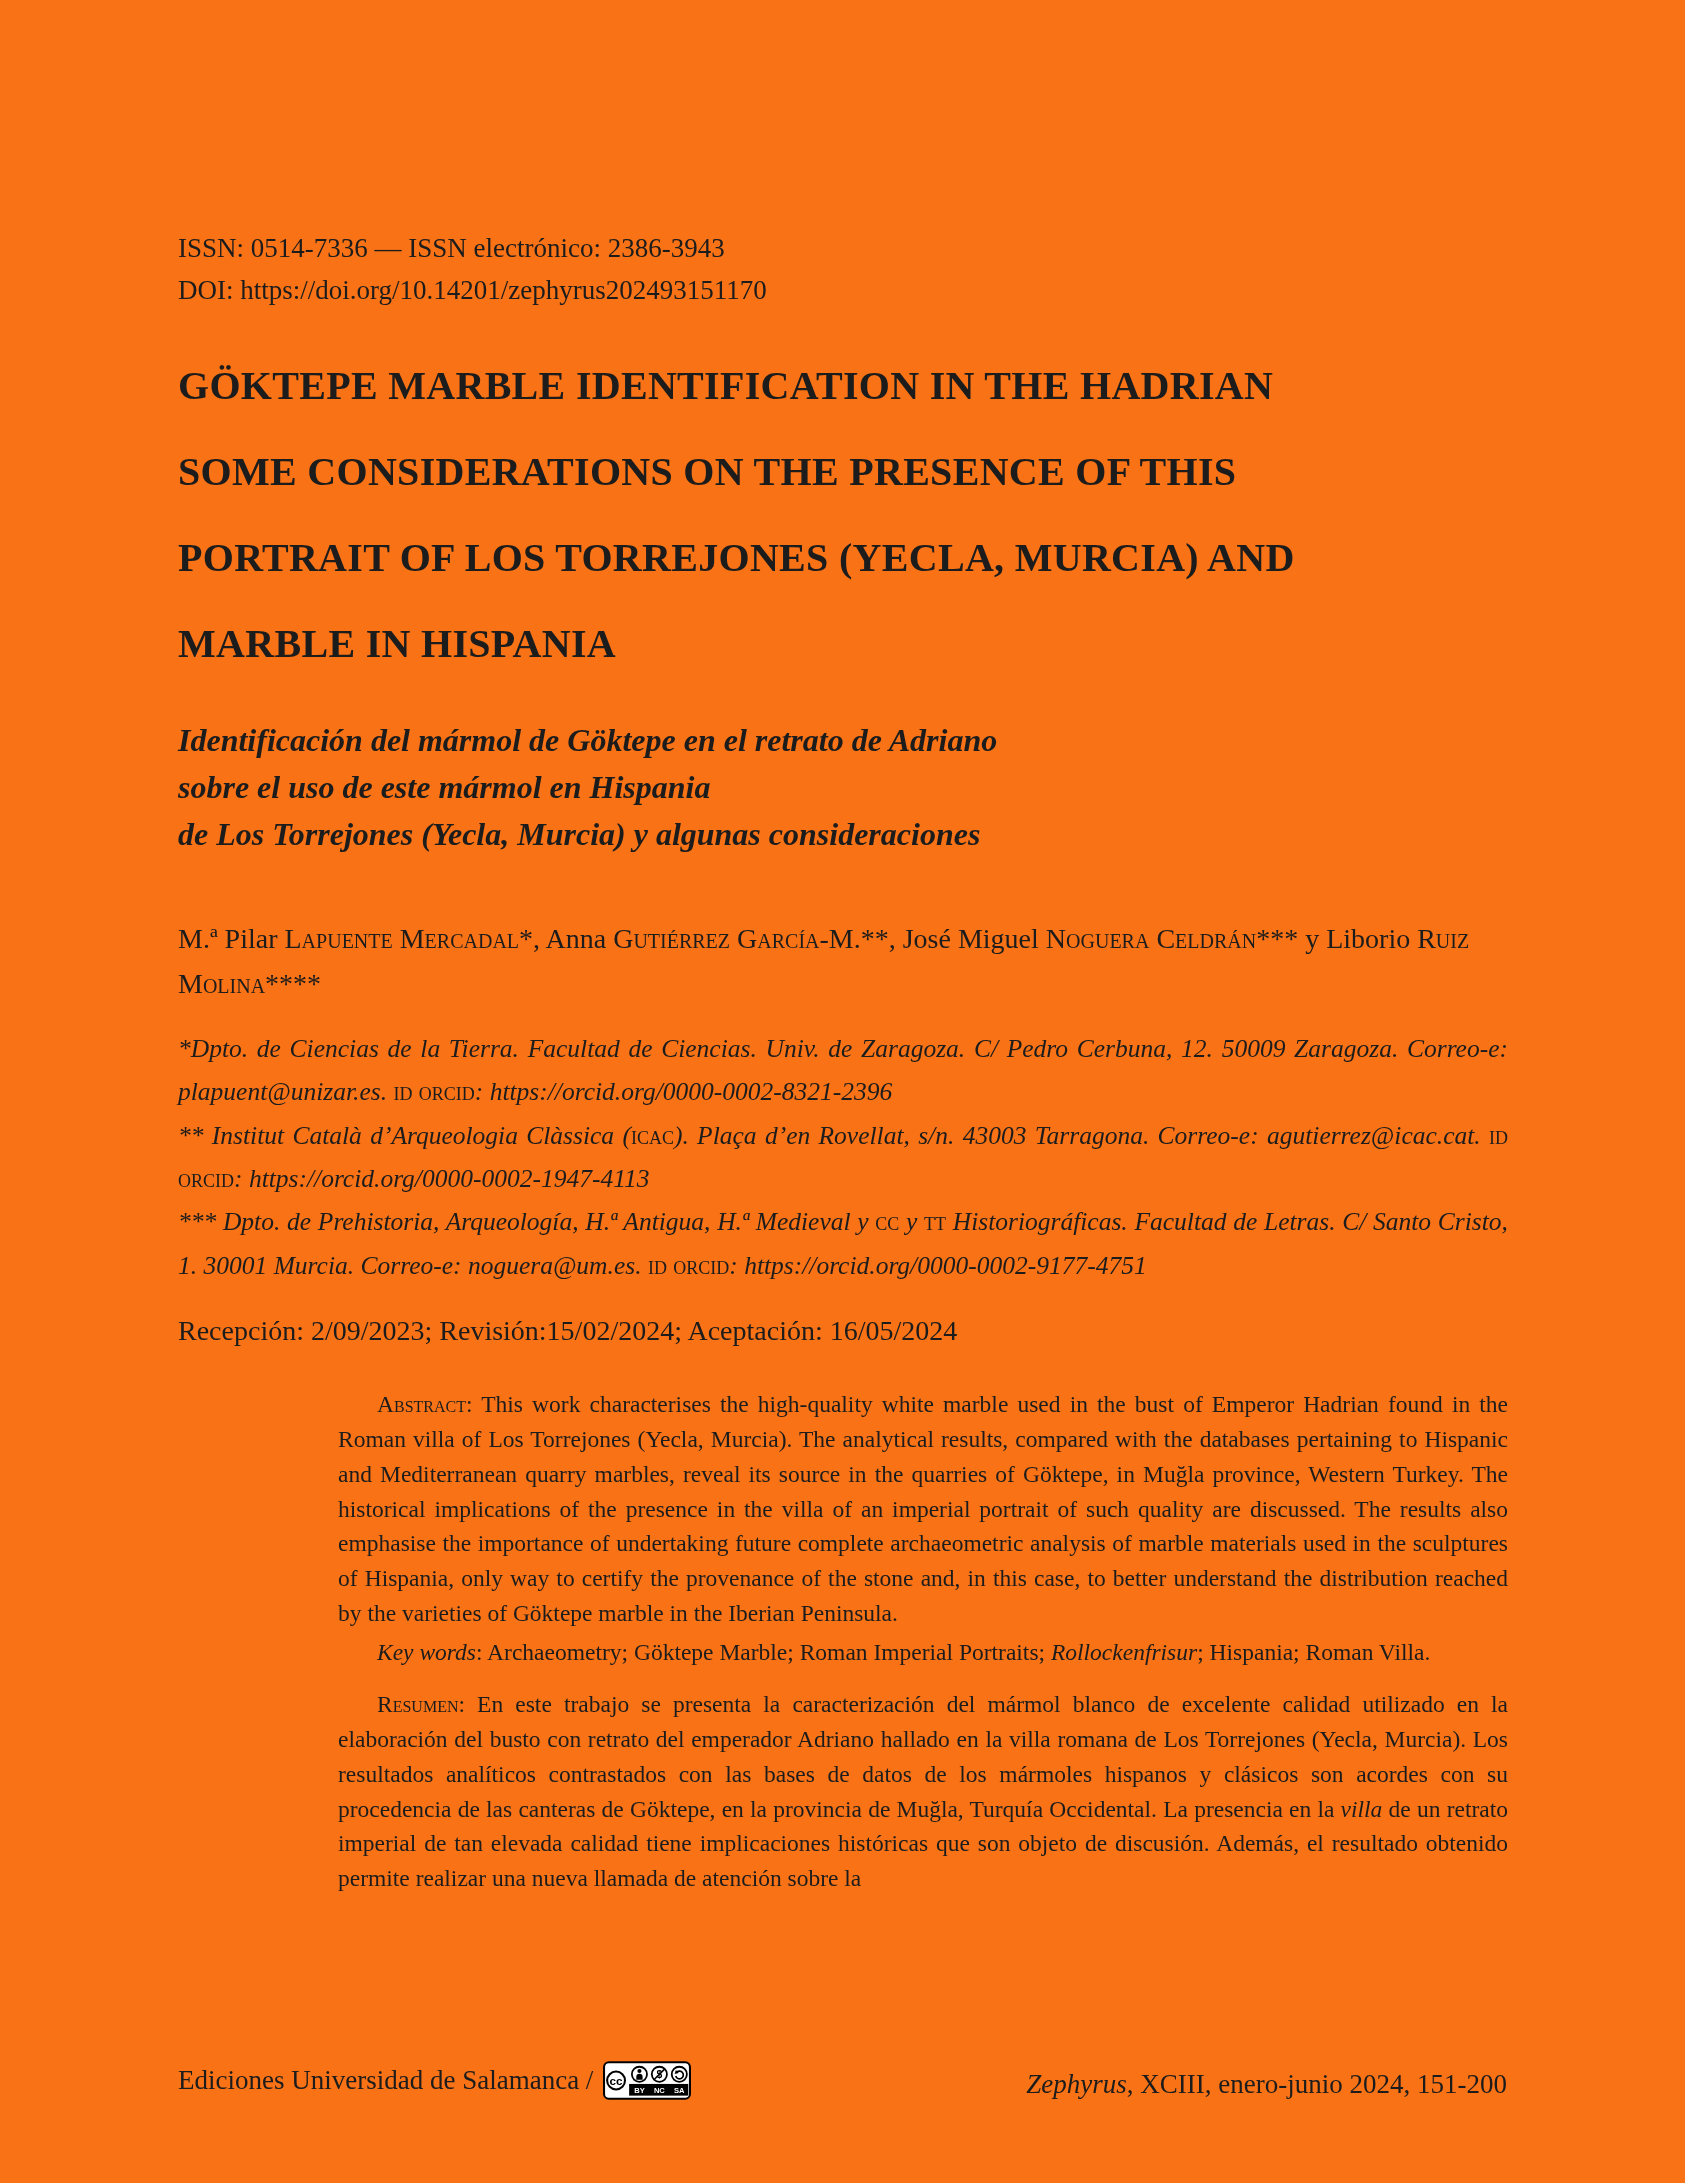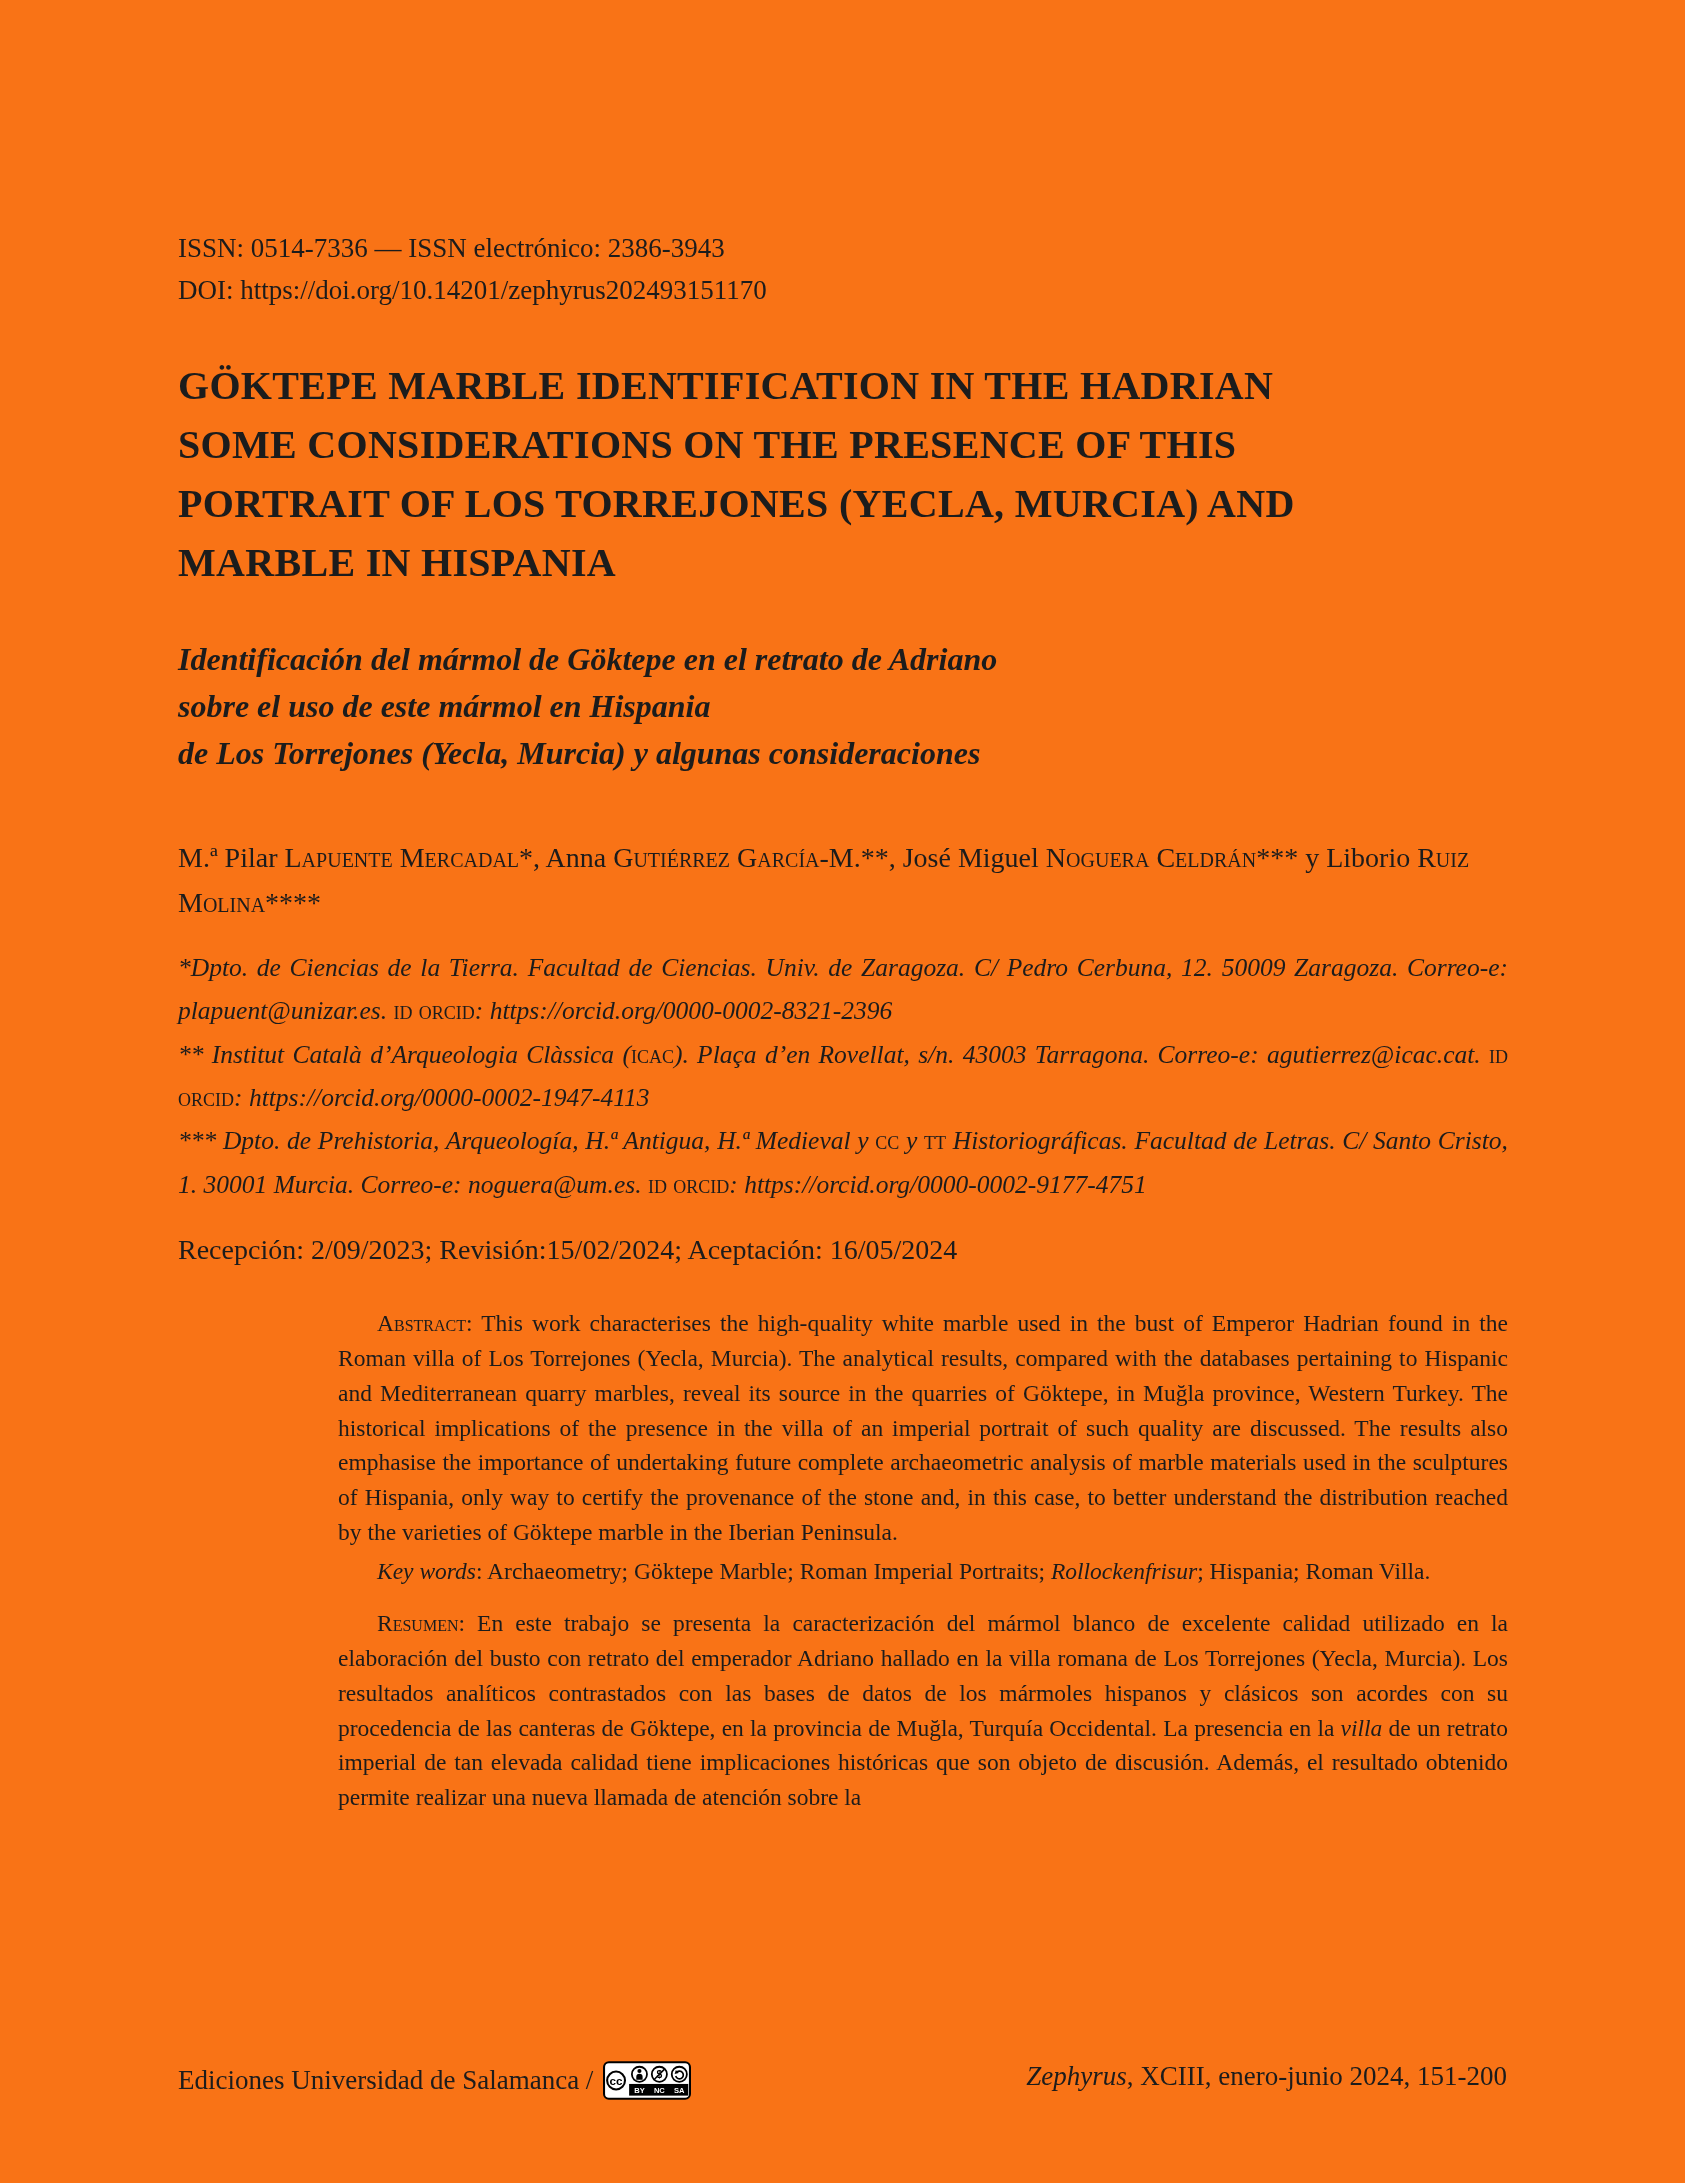--- a/index.html
+++ b/index.html
@@ -11,21 +11,21 @@
   }
   .content{position:absolute;left:178px;top:0;width:1330px;}
 
   .issn-block{margin-top:228px;font-size:27px;line-height:1.54;}
   .issn-block p{margin:0;}
 
   .title-en{
     margin:46px 0 0 0;font-size:40px;line-height:1.47;font-weight:700;
     letter-spacing:0.3px;
   }
-  .title-en span{display:block;}
+  .title-en span{display:block;margin-top:27px;}
 
   .title-es{
     margin:44px 0 0 0;font-size:32px;line-height:1.47;font-weight:700;font-style:italic;
   }
   .title-es span{display:block;}
 
   .authors{margin:59px 0 0 0;font-size:28px;line-height:1.58;}
 
   .affiliations{margin-top:21px;}
   .affiliations p{
@@ -41,21 +41,21 @@
   .abstract-block p.kw{margin-top:4.1px;}
   .abstract-block p.resumen{margin-top:18px;}
 
   .seg-n{}
   .seg-sc{font-variant:small-caps;text-align:center;}
   .seg-scu{font-variant:small-caps;font-style:normal;}
   .seg-i{font-style:italic;}
 
   .page-footer{
     position:absolute;left:178px;right:179px;bottom:83px;
-    display:flex;justify-content:space-between;align-items:flex-start;
+    display:flex;justify-content:space-between;align-items:flex-end;
     font-size:27px;
   }
   .footer-left{display:flex;align-items:center;gap:9.7px;}
   .cc-badge{display:inline-block;}
 </style>
 </head>
 <body>
 
 <div class="page">
   <main class="content">

